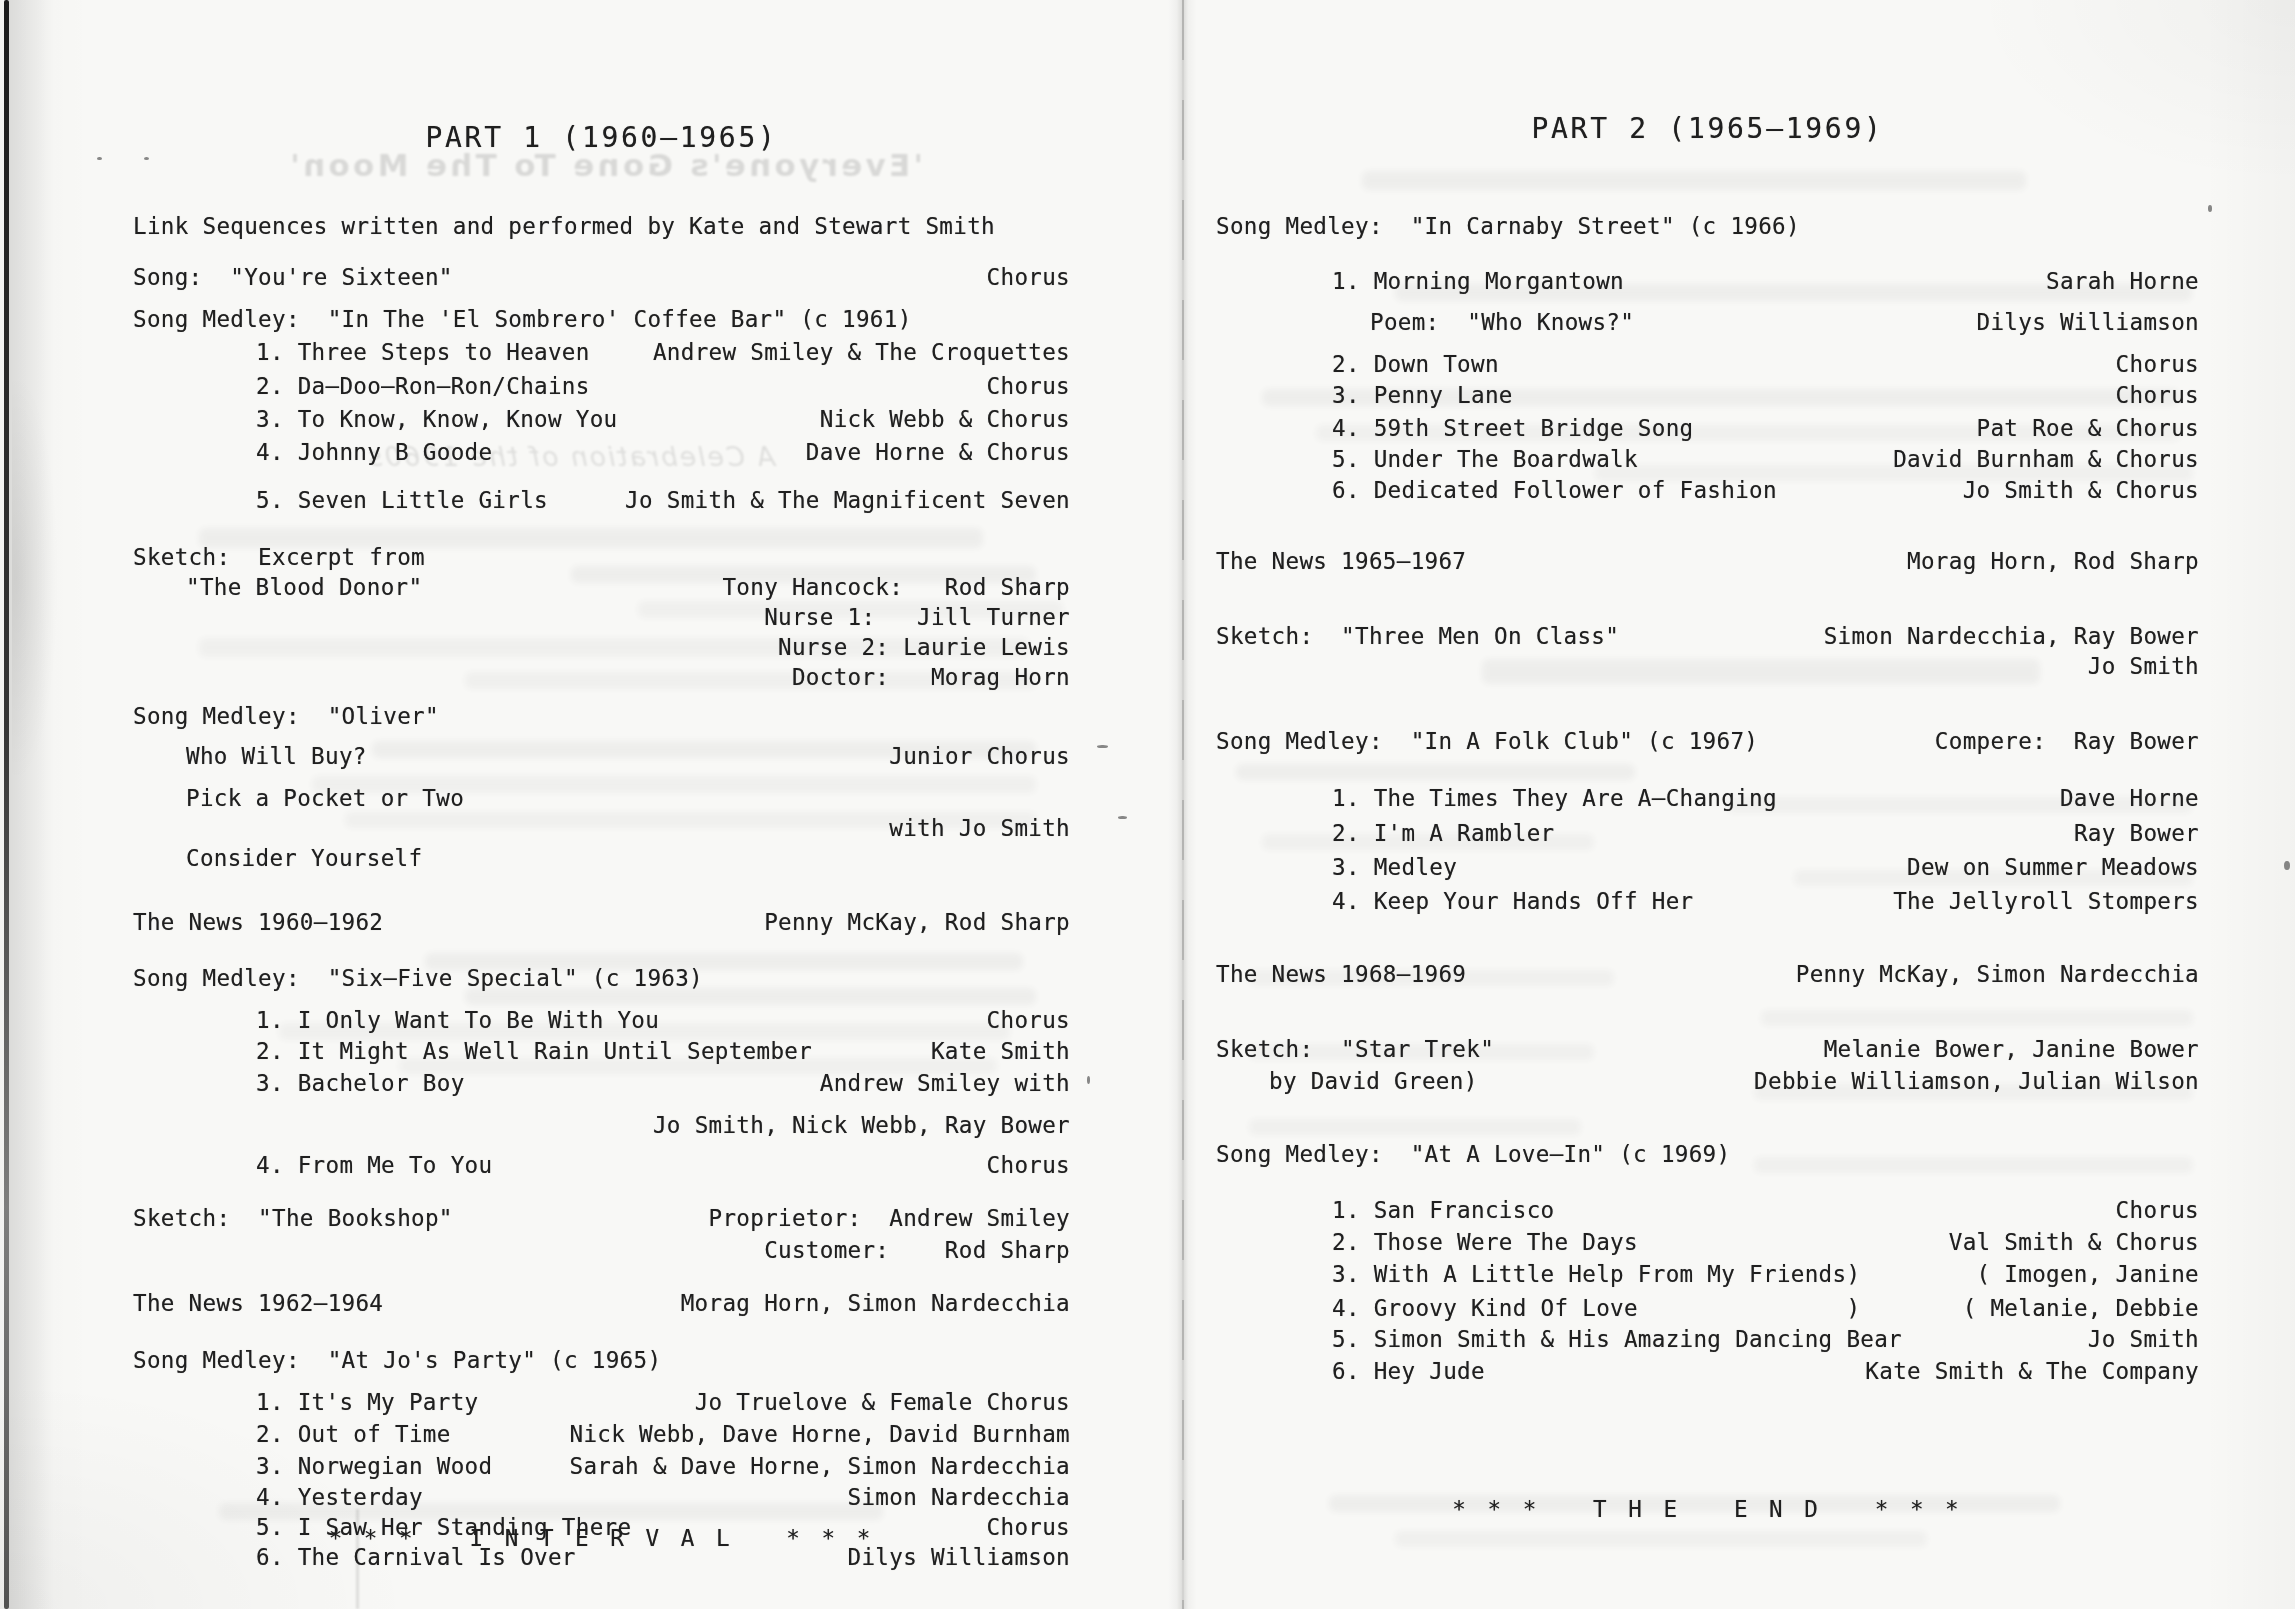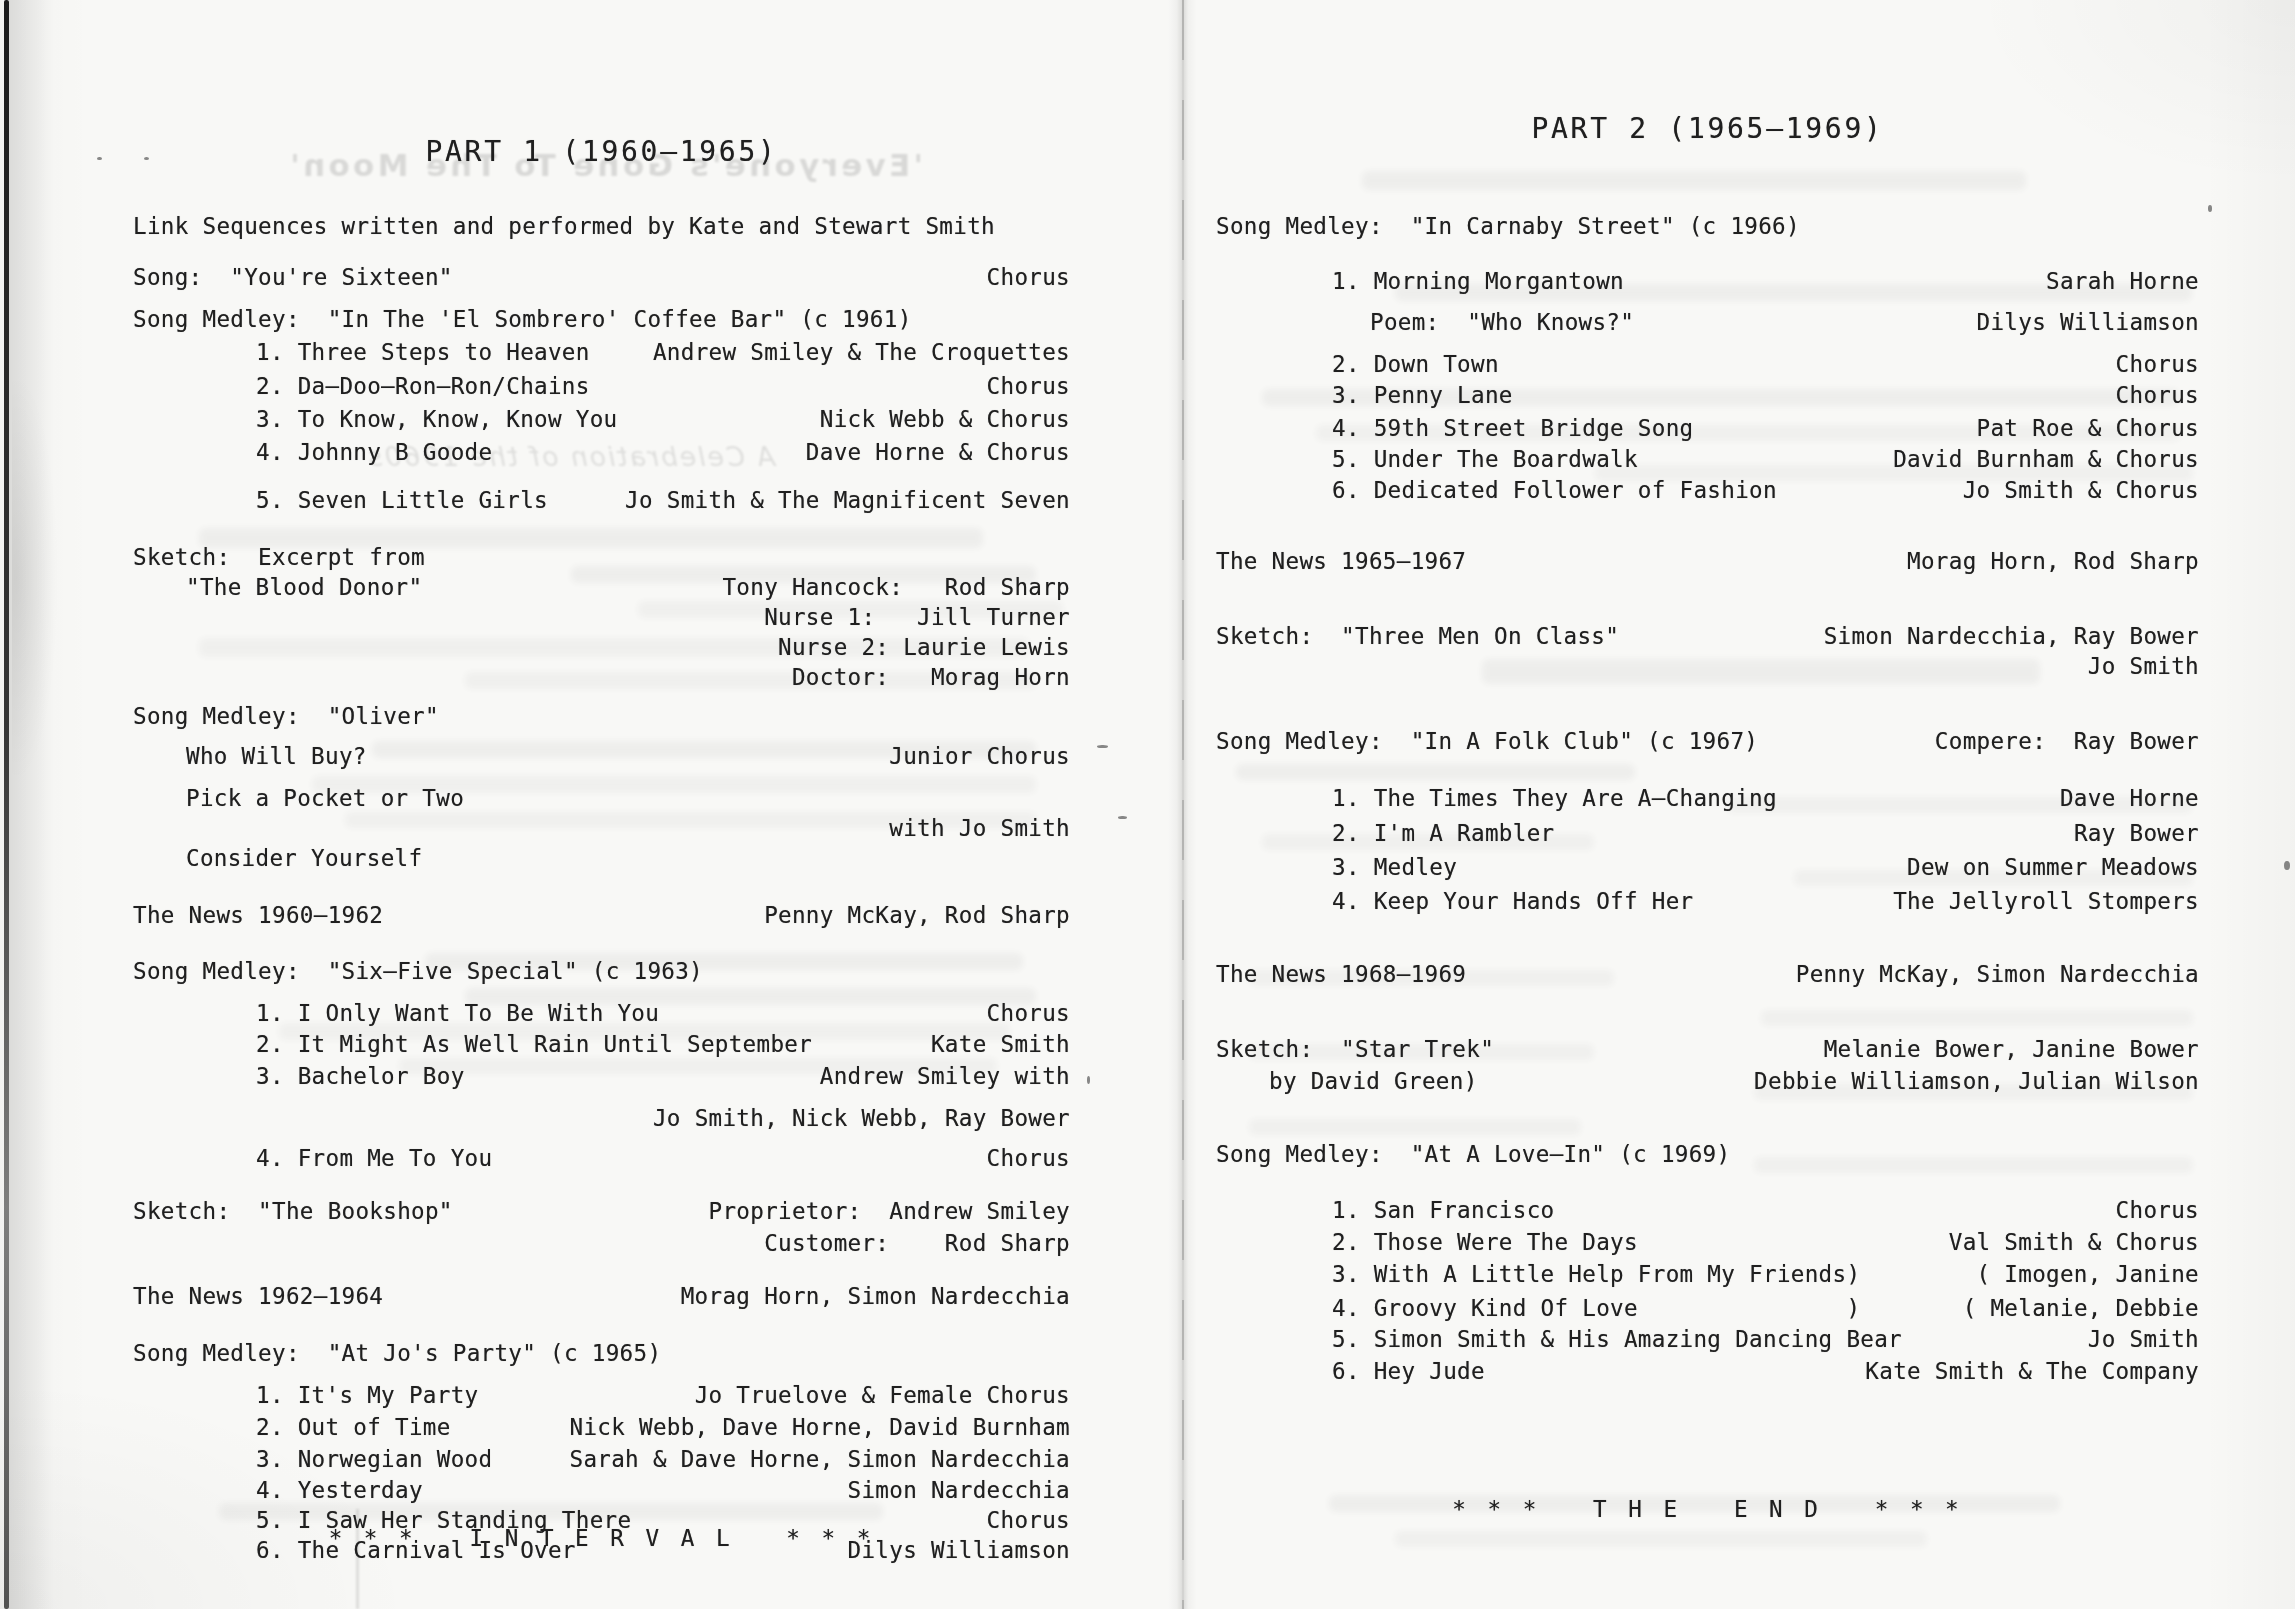--- a/index.html
+++ b/index.html
@@ -52,21 +52,21 @@
 
   
   .page{position:absolute;top:0;height:100%;}
   .page-left{left:133px;width:937px;}
   .page-right{left:1216px;width:983px;}
   .ptitle{
     position:absolute;left:0;right:0;text-align:center;
     font-size:28px;letter-spacing:2.7px;white-space:pre;
     text-shadow:0 0 0.7px rgba(0,0,0,0.55);
   }
-  .page-left .ptitle{top:135px;}
+  .page-left .ptitle{top:121px;}
   .page-right .ptitle{top:112px;}
   .rows{position:absolute;left:0;right:0;top:211px;}
   .row{
     display:flex;justify-content:space-between;align-items:baseline;
     line-height:30px;font-size:22.6px;letter-spacing:0.3px;
   }
   .cl,.cr{white-space:pre;text-shadow:0 0 0.7px rgba(0,0,0,0.45);}
   .cr{margin-left:auto;text-align:right;}
   .pfooter{
     position:absolute;left:0;right:0;text-align:center;
@@ -202,21 +202,21 @@
           <span class="cr">Junior Chorus</span>
         </div>
         <div class="row" style="margin-top: 12px; padding-left: 53px; flex-direction: column;">
           <span class="cl">Pick a Pocket or Two</span>
           <span class="cr">with Jo Smith</span>
         </div>
         <div class="row" style="margin-top: 0px; padding-left: 53px;">
           <span class="cl">Consider Yourself</span>
           <span class="cr"></span>
         </div>
-        <div class="row" style="margin-top: 27px; padding-left: 0px;">
+        <div class="row" style="margin-top: 34px; padding-left: 0px;">
           <span class="cl">The News 1960–1962</span>
           <span class="cr">Penny McKay, Rod Sharp</span>
         </div>
         <div class="row" style="margin-top: 26px; padding-left: 0px;">
           <span class="cl">Song Medley:  "Six–Five Special" (c 1963)</span>
           <span class="cr"></span>
         </div>
         <div class="row" style="margin-top: 12px; padding-left: 123px;">
           <span class="cl">1. I Only Want To Be With You</span>
           <span class="cr">Chorus</span>

